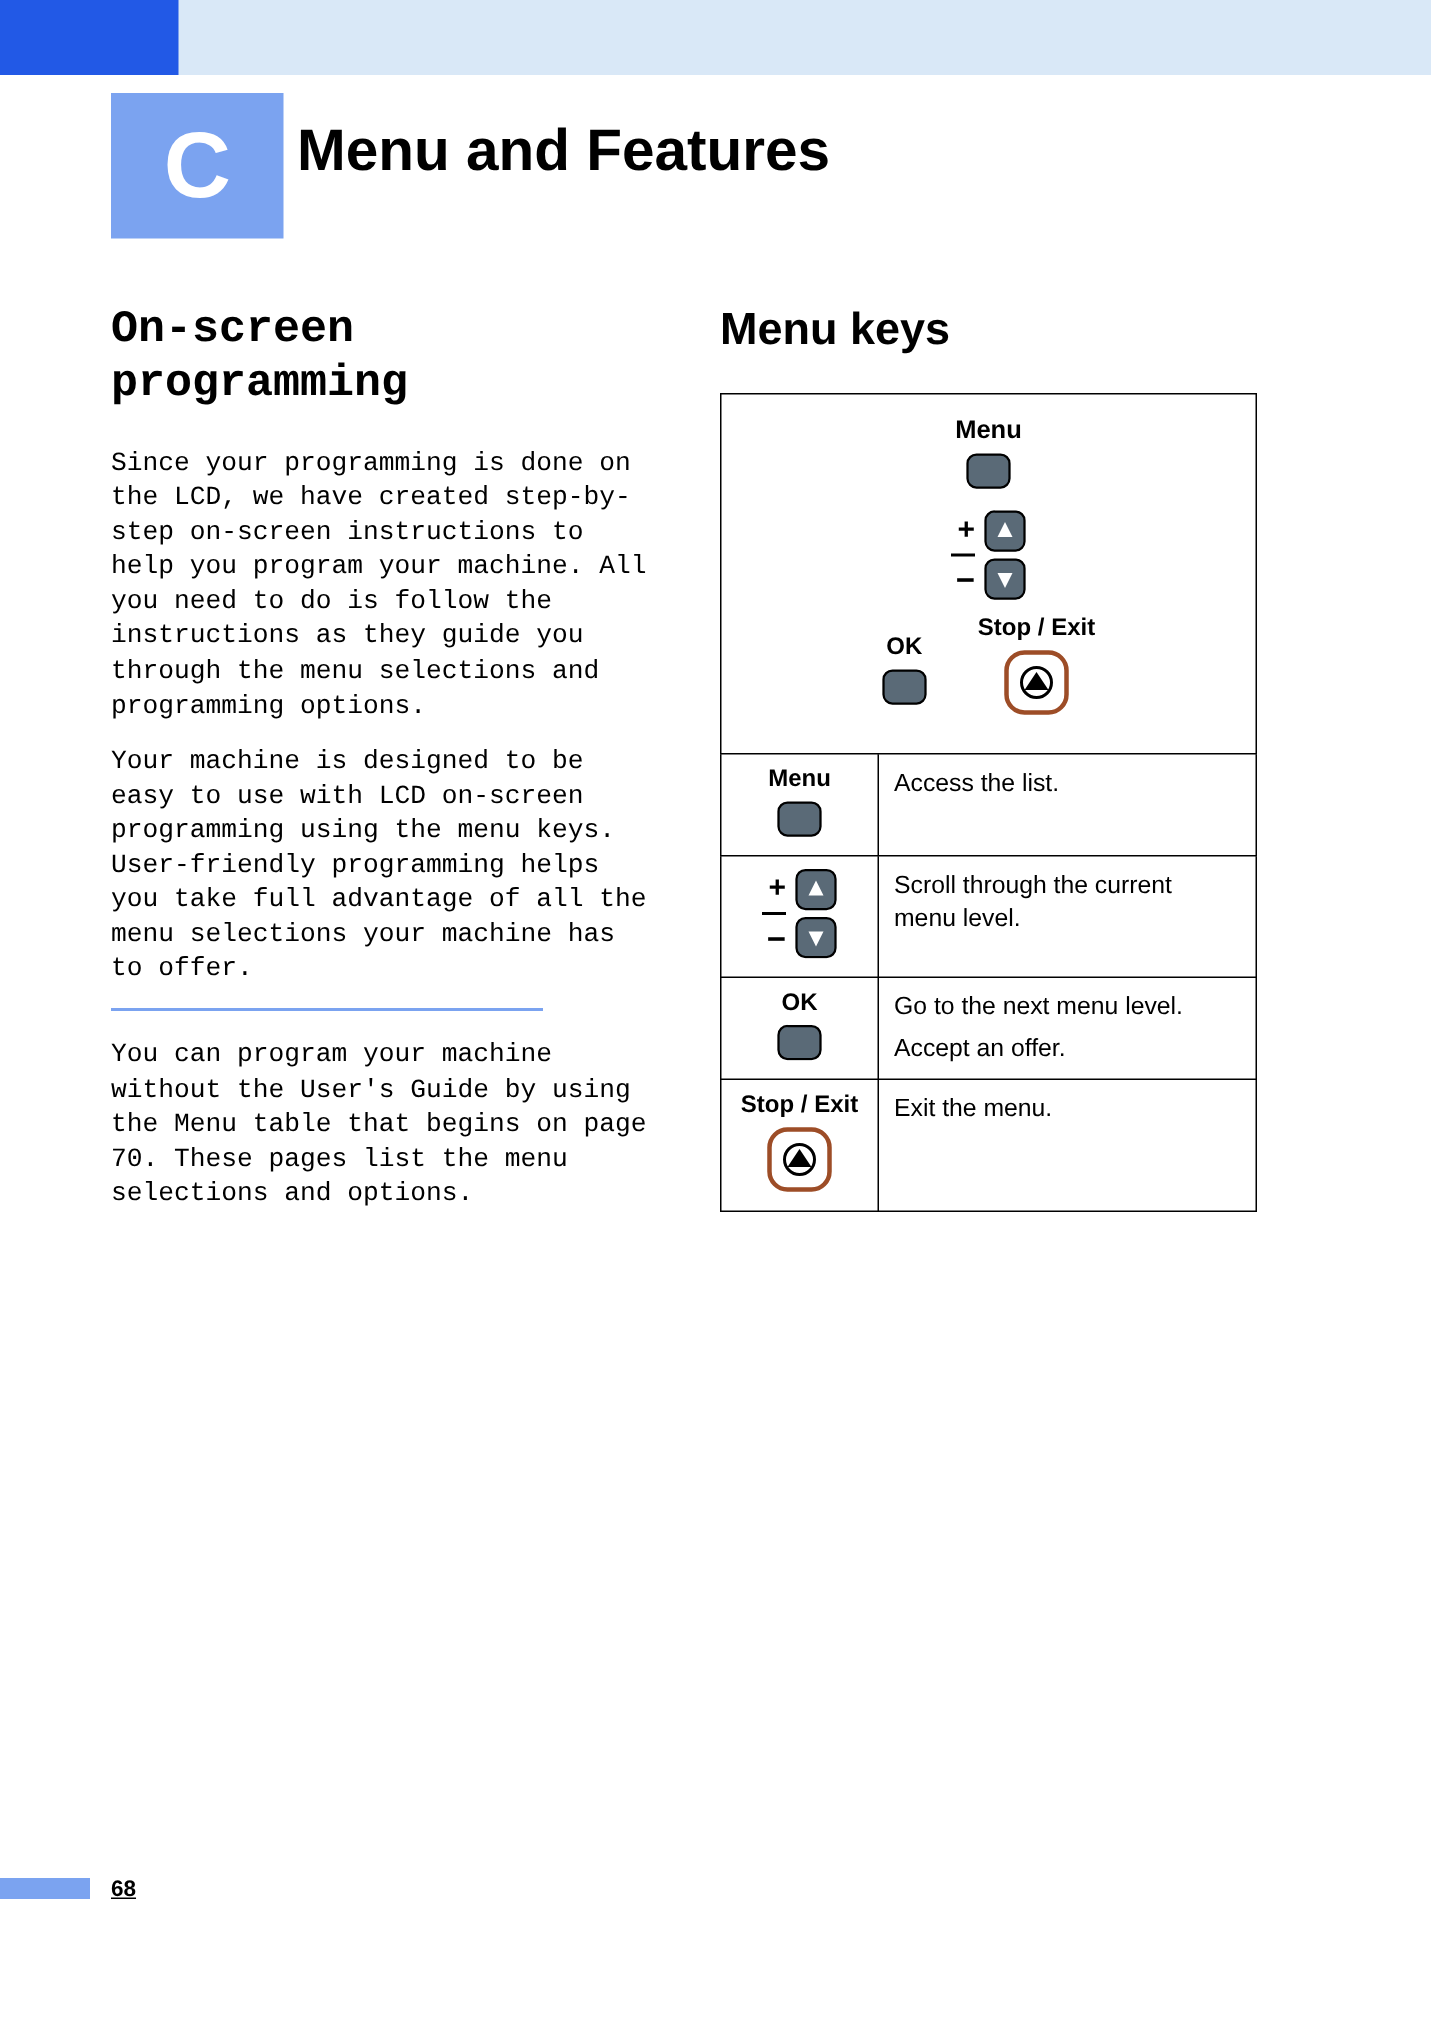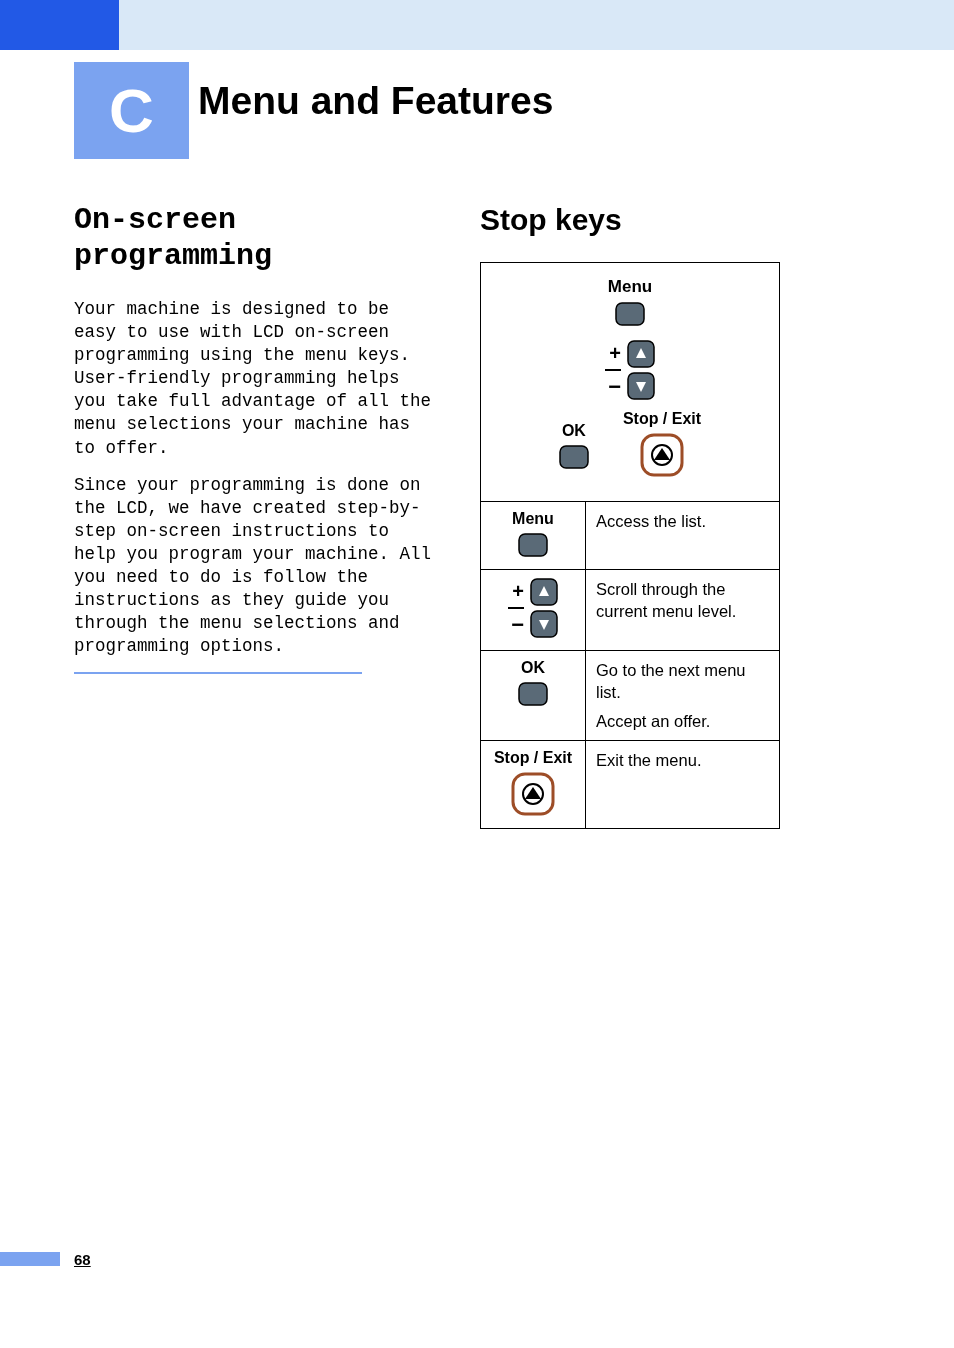--- a/index.html
+++ b/index.html
@@ -75,21 +75,21 @@
       margin-bottom: 4px;
     }
     .sub-rule {
       height: 2px;
       background: #7ba3f0;
       width: 288px;
       margin-bottom: 18px;
     }
     .keys-table {
       border-collapse: collapse;
-      width: 300px;
+      width: 358px;
       margin-top: 4px;
     }
     .keys-table td {
       border: 1.5px solid #000;
       vertical-align: top;
       font-size: 16.5px;
     }
     .keys-table .overview-cell {
       padding: 14px 10px 20px 10px;
     }
@@ -131,27 +131,28 @@
 <div class="top-band"></div>
 <div class="top-blue-square"></div>
 
 <div class="section-letter-box">
   <span class="section-letter">C</span>
 </div>
 <div class="section-title">Menu and Features</div>
 
 <div class="left-col">
   <h1 class="col-heading">On-screen programming</h1>
+  <p class="body-text">Since your programming is done on the LCD, we have created step-by-step on-screen instructions to help you program your machine. All you need to do is follow the instructions as they guide you through the menu selections and programming options.</p>
   <p class="body-text">Your machine is designed to be easy to use with LCD on-screen programming using the menu keys. User-friendly programming helps you take full advantage of all the menu selections your machine has to offer.</p>
-  <p class="body-text">Since your programming is done on the LCD, we have created step-by-step on-screen instructions to help you program your machine. All you need to do is follow the instructions as they guide you through the menu selections and programming options.</p>
   <div class="sub-rule"></div>
+  <p class="body-text">You can program your machine without the User's Guide by using the Menu table that begins on page 70. These pages list the menu selections and options.</p>
 </div>
 
 <div class="right-col">
-  <h1 class="col-heading">Stop keys</h1>
+  <h1 class="col-heading">Menu keys</h1>
 
   <table class="keys-table">
     <tbody>
         <tr>
       <td colspan="2" class="overview-cell">
         <div class="overview-group">
           <span class="key-label" style="font-size:17px">Menu</span>
           <svg class="rounded-btn" width="30" height="24" viewBox="0 0 30 24">
                 <rect x="1" y="1" width="28" height="22" rx="6" fill="#5a6a77" stroke="#000" stroke-width="1.5"></rect>
               </svg>
@@ -220,21 +221,21 @@
     </tr>
 
     <tr>
       <td class="icon-cell">
         <span class="key-label">OK</span>
         <svg class="rounded-btn" width="30" height="24" viewBox="0 0 30 24">
               <rect x="1" y="1" width="28" height="22" rx="6" fill="#5a6a77" stroke="#000" stroke-width="1.5"></rect>
             </svg>
       </td>
       <td class="desc-cell">
-        <div>Go to the next menu list.</div>
+        <div>Go to the next menu level.</div>
         <div style="margin-top:6px">Accept an offer.</div>
       </td>
     </tr>
 
     <tr>
       <td class="icon-cell">
         <span class="key-label">Stop / Exit</span>
         <svg width="44" height="44" viewBox="0 0 44 44" style="margin:0 auto; display:block;">
           <rect x="2" y="2" width="40" height="40" rx="12" fill="none" stroke="#9d4d27" stroke-width="3"></rect>
           <circle cx="22" cy="22" r="10" fill="none" stroke="#000" stroke-width="2"></circle>

